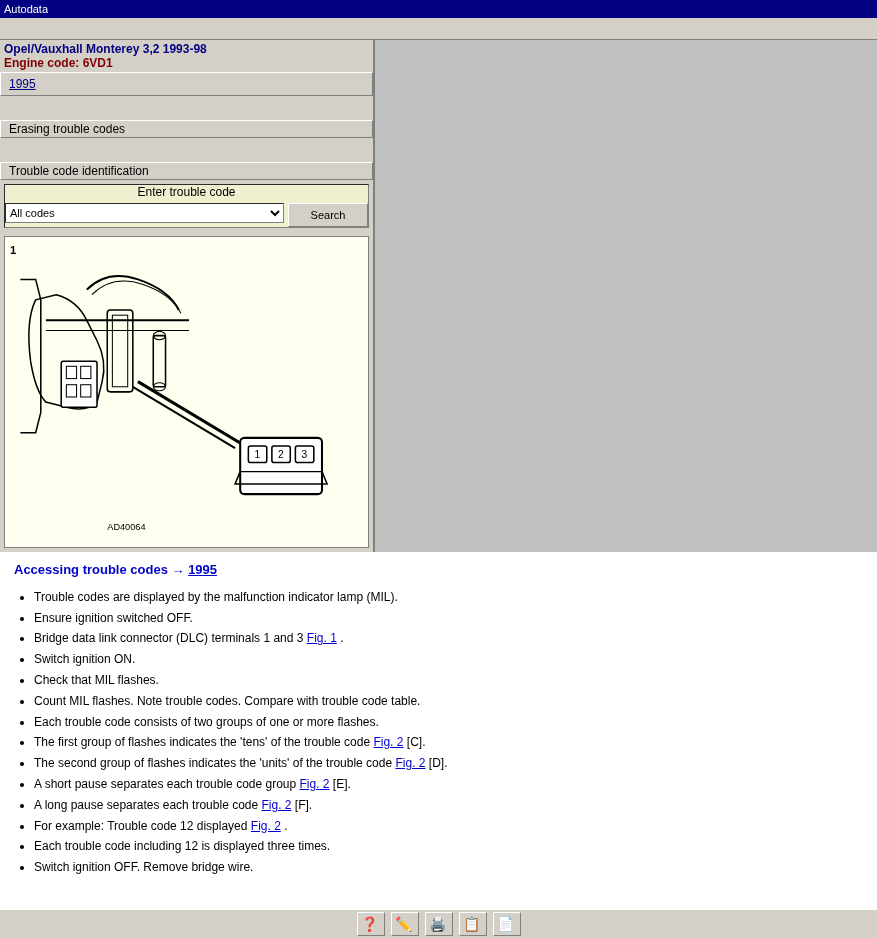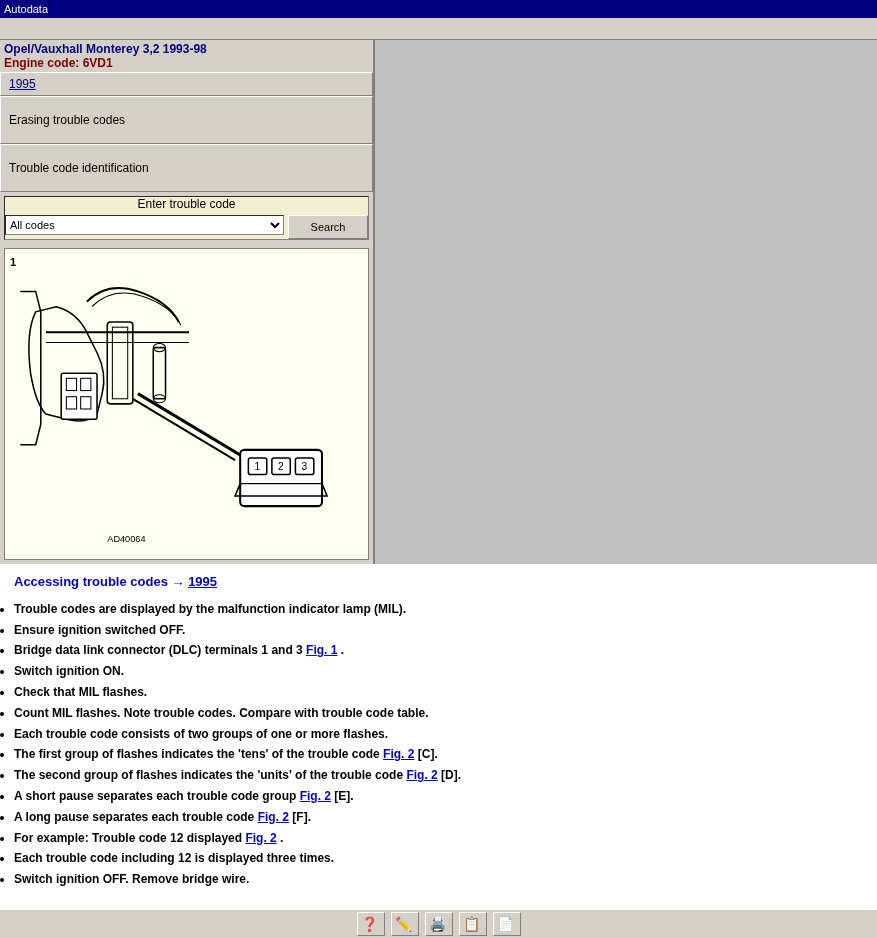--- a/index.html
+++ b/index.html
@@ -70,24 +70,25 @@
       font-size: 12px;
       color: #000080;
       text-decoration: underline;
     }
 
     .nav-section-label {
       background: #d4d0c8;
       border: 1px solid #808080;
       border-top: 1px solid #ffffff;
       border-left: 1px solid #ffffff;
-      padding: 16px 8px;
+      padding: 1px 8px;
       font-size: 12px;
       font-weight: normal;
       color: #000000;
+      margin-top: 24px;
     }
 
     .search-section {
       background: #f0f0d0;
       border: 1px inset #808080;
       margin: 4px;
       padding: 0;
     }
 
     .search-label {
@@ -148,21 +149,21 @@
       margin-bottom: 12px;
     }
 
     .content-title .year-link {
       color: #0000cc;
       text-decoration: underline;
     }
 
     .bullet-list {
       list-style: disc;
-      font-weight: bold;
+      margin-left: 20px;
     }
 
     .bullet-list li {
       font-size: 12px;
       margin-bottom: 4px;
       line-height: 1.4;
       color: #000000;
     }
 
     .fig-link {

